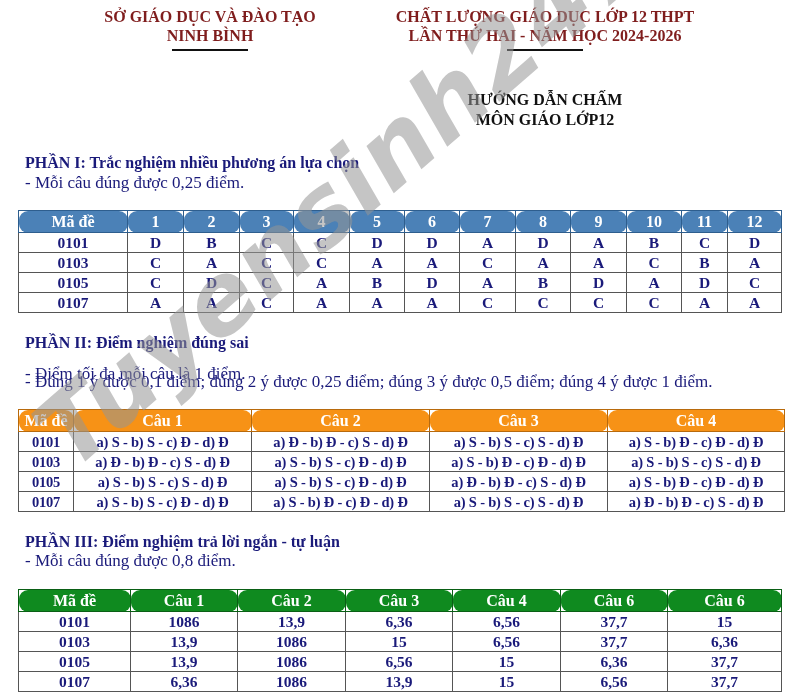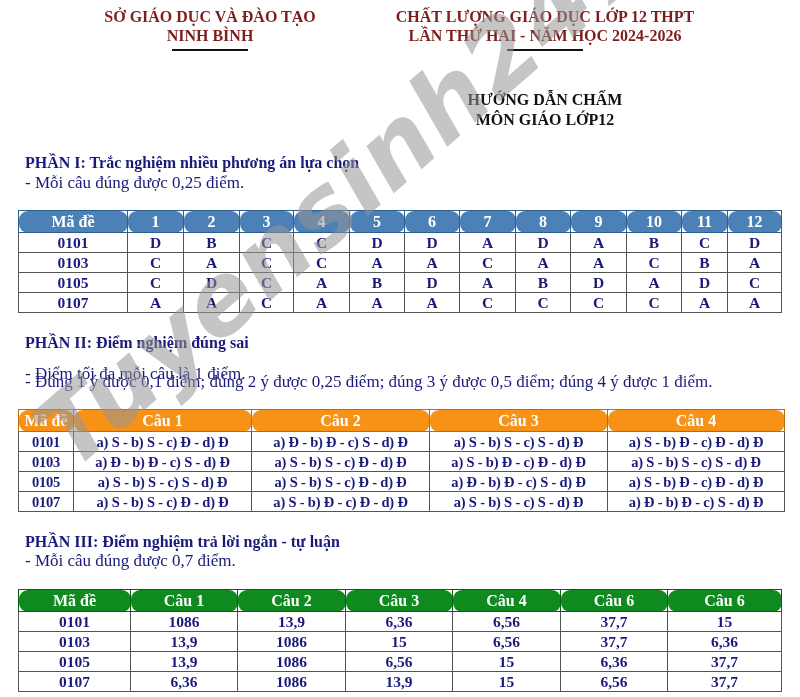--- a/index.html
+++ b/index.html
@@ -204,21 +204,21 @@
         <td>0107</td>
         <td>a) S - b) S - c) Đ - d) Đ</td>
         <td>a) S - b) Đ - c) Đ - d) Đ</td>
         <td>a) S - b) S - c) S - d) Đ</td>
         <td>a) Đ - b) Đ - c) S - d) Đ</td>
       </tr>
     </tbody>
 </table>
 
 <div class="sec-title" style="top:532px">PHẦN III: Điểm nghiệm trả lời ngắn - tự luận</div>
-<div class="sec-note" style="top:551px">- Mỗi câu đúng được 0,7 điểm.</div>
+<div class="sec-note" style="top:551px">- Mỗi câu đúng được 0,8 điểm.</div>
 
 <table class="t3">
   <colgroup>
     <col style="width:112px">
       <col style="width:107px">
       <col style="width:108px">
       <col style="width:107px">
     <col style="width:108px">
       <col style="width:107px">
       <col style="width:114px">

